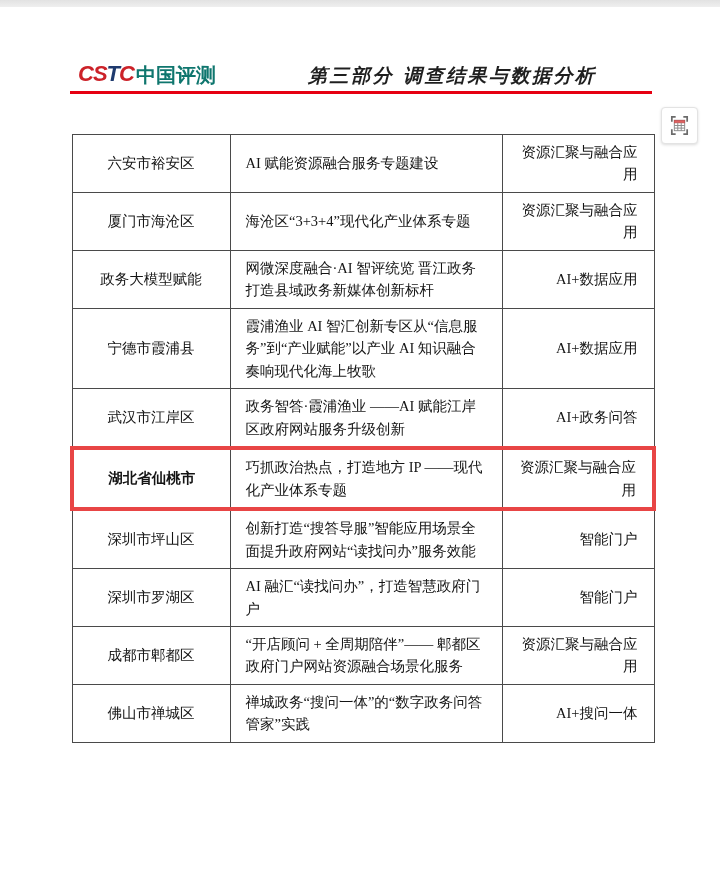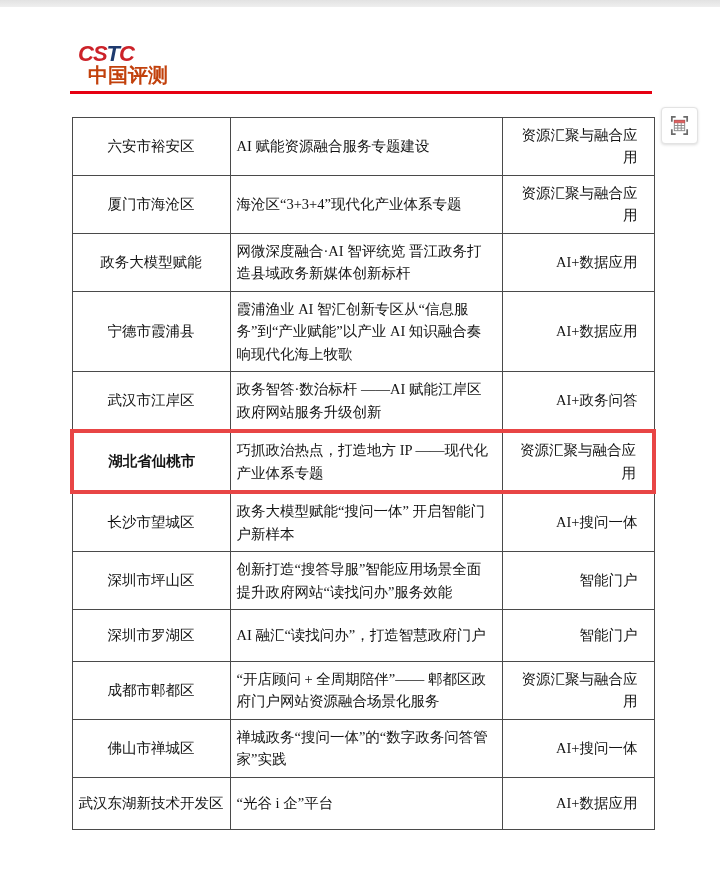--- a/index.html
+++ b/index.html
@@ -13,55 +13,55 @@
 
   .top-strip{
     width:720px;height:7px;
     background:linear-gradient(#e2e2e2,#efefef);
   }
 
   .page-header{
     display:flex;align-items:flex-end;
     margin:52px 0 0 78px;height:26px;
   }
-  .brand{display:flex;white-space:nowrap;flex-direction:column;}
+  .brand{display:flex;align-items:flex-end;white-space:nowrap;}
   .brand .latin{
     font-family:"Liberation Sans","DejaVu Sans",sans-serif;
     font-style:italic;font-weight:900;font-size:22px;line-height:1;
     letter-spacing:-1px;
   }
   .brand .latin .red{color:#cc2229;}
   .brand .latin .navy{color:#1e3a6e;}
   .brand .cn{
     font-family:"Liberation Sans","DejaVu Sans",sans-serif;
-    font-weight:900;font-size:20px;line-height:1;color:#c2410c;
-    margin-left:10px;letter-spacing:0px;
+    font-weight:900;font-size:20px;line-height:1;color:#0f766e;
+    margin-left:2px;letter-spacing:0px;
   }
   .section-title{
     font-family:"DejaVu Serif","Liberation Serif",serif;
     font-style:italic;font-weight:600;font-size:19px;line-height:1;
     color:#1f1f1f;letter-spacing:2.5px;margin-left:92px;
   }
   .header-rule{
     width:582px;height:3px;background:var(--accent-red);
     margin:6px 0 0 70px;border:none;
   }
 
   table.results{
     border-collapse:collapse;table-layout:fixed;
-    width:582px;margin:23px 0 0 70px;
+    width:582px;margin:40px 0 0 70px;
   }
   table.results td{
     border:1px solid var(--border-col);
     font-size:14.5px;line-height:1.55;
     height:52px;vertical-align:middle;
     color:#141414;
   }
   td.c0{width:158px;text-align:center;padding:6px 6px;}
-  td.c1{width:272px;text-align:left;padding:6px 6px;}
+  td.c1{width:272px;text-align:left;padding:6px 15px;}
   td.c2{width:152px;text-align:right;padding:6px 16px;}
 
   tr.hl td{
     border-top:4px solid var(--hl-red);
     border-bottom:4px solid var(--hl-red);
   }
   tr.hl td:first-child{border-left:4px solid var(--hl-red);}
   tr.hl td:last-child{border-right:4px solid var(--hl-red);}
   tr.hl td.c0{font-weight:bold;}
 
@@ -77,20 +77,21 @@
 </head>
 <body>
 
 <div class="top-strip"></div>
 
 <div class="page-header">
   <div class="brand">
     <span class="latin"><span class="red">CS</span><span class="navy">T</span><span class="red">C</span></span>
     <span class="cn">中国评测</span>
   </div>
+  <div class="section-title">第三部分 调查结果与数据分析</div>
 </div>
 <div class="header-rule"></div>
 
 <table class="results">
   <tbody>
       <tr>
         <td class="c0">六安市裕安区</td>
         <td class="c1">AI 赋能资源融合服务专题建设</td>
         <td class="c2">资源汇聚与融合应用</td>
       </tr>
@@ -104,57 +105,47 @@
         <td class="c1">网微深度融合·AI 智评统览 晋江政务打造县域政务新媒体创新标杆</td>
         <td class="c2">AI+数据应用</td>
       </tr>
       <tr>
         <td class="c0">宁德市霞浦县</td>
         <td class="c1">霞浦渔业 AI 智汇创新专区从“信息服务”到“产业赋能”以产业 AI 知识融合奏响现代化海上牧歌</td>
         <td class="c2">AI+数据应用</td>
       </tr>
       <tr>
         <td class="c0">武汉市江岸区</td>
-        <td class="c1">政务智答·数治标杆 ——AI 赋能江岸区政府网站服务升级创新</td>
+        <td class="c1">政务智答·霞浦渔业 ——AI 赋能江岸区政府网站服务升级创新</td>
         <td class="c2">AI+政务问答</td>
       </tr>
       <tr class="hl">
         <td class="c0">湖北省仙桃市</td>
         <td class="c1">巧抓政治热点，打造地方 IP ——现代化产业体系专题</td>
         <td class="c2">资源汇聚与融合应用</td>
-      </tr>
-      <tr>
-        <td class="c0">长沙市望城区</td>
-        <td class="c1">政务大模型赋能“搜问一体” 开启智能门户新样本</td>
-        <td class="c2">AI+搜问一体</td>
       </tr>
       <tr>
         <td class="c0">深圳市坪山区</td>
         <td class="c1">创新打造“搜答导服”智能应用场景全面提升政府网站“读找问办”服务效能</td>
         <td class="c2">智能门户</td>
       </tr>
       <tr>
         <td class="c0">深圳市罗湖区</td>
         <td class="c1">AI 融汇“读找问办”，打造智慧政府门户</td>
         <td class="c2">智能门户</td>
       </tr>
       <tr>
         <td class="c0">成都市郫都区</td>
         <td class="c1">“开店顾问 + 全周期陪伴”—— 郫都区政府门户网站资源融合场景化服务</td>
         <td class="c2">资源汇聚与融合应用</td>
       </tr>
       <tr>
         <td class="c0">佛山市禅城区</td>
         <td class="c1">禅城政务“搜问一体”的“数字政务问答管家”实践</td>
         <td class="c2">AI+搜问一体</td>
-      </tr>
-      <tr>
-        <td class="c0">武汉东湖新技术开发区</td>
-        <td class="c1">“光谷 i 企”平台</td>
-        <td class="c2">AI+数据应用</td>
       </tr>
     </tbody>
 </table>
 
 <div class="capture-btn">
   <span style="display:flex;">
     <svg width="23" height="23" viewBox="0 0 24 24" fill="none">
 
       <path d="M8 3 H4 V8" stroke="#6b6b6b" stroke-width="1.8"></path>
       <path d="M16 3 H20 V8" stroke="#6b6b6b" stroke-width="1.8"></path>

